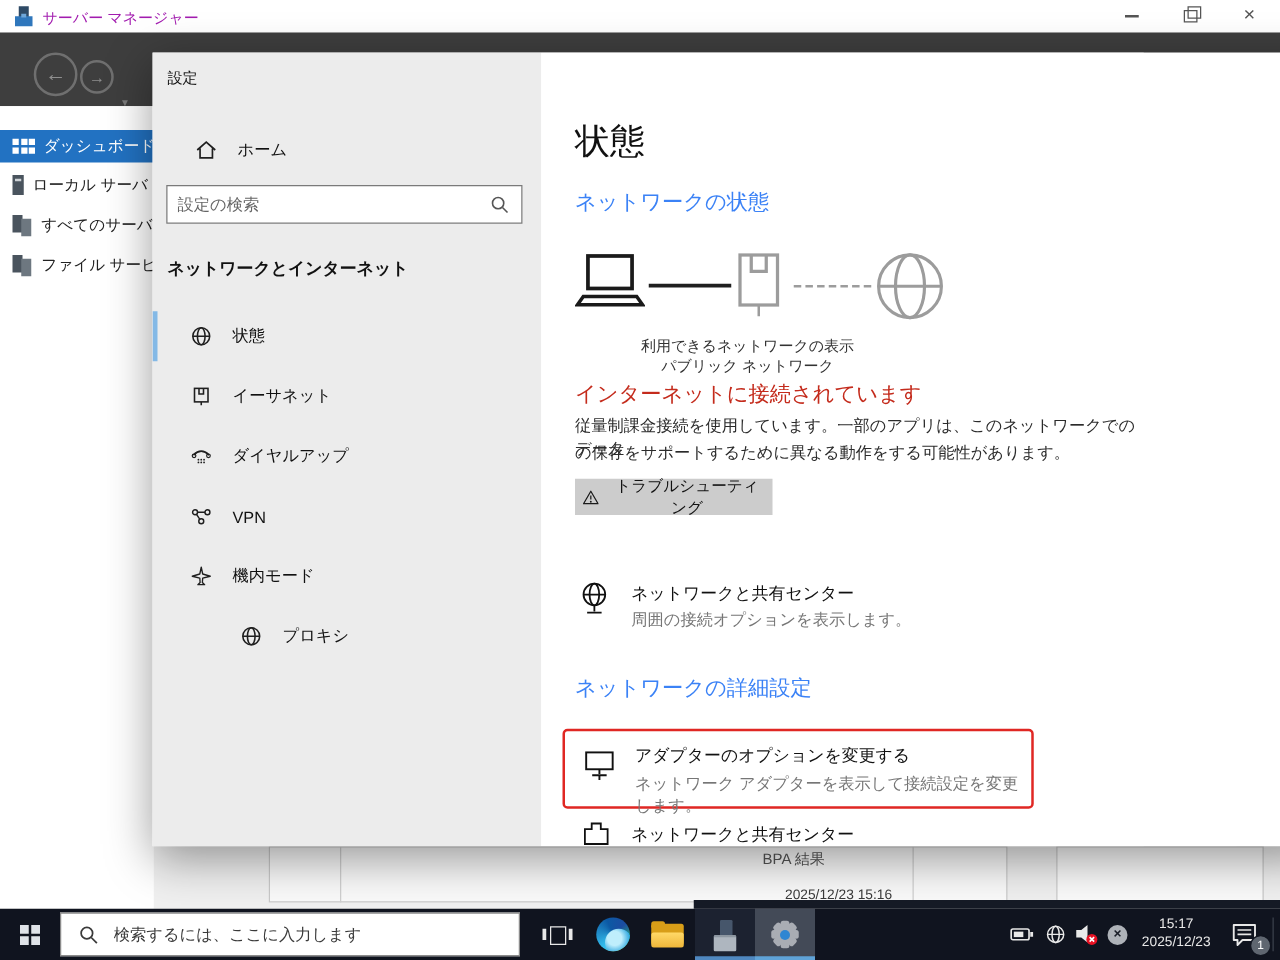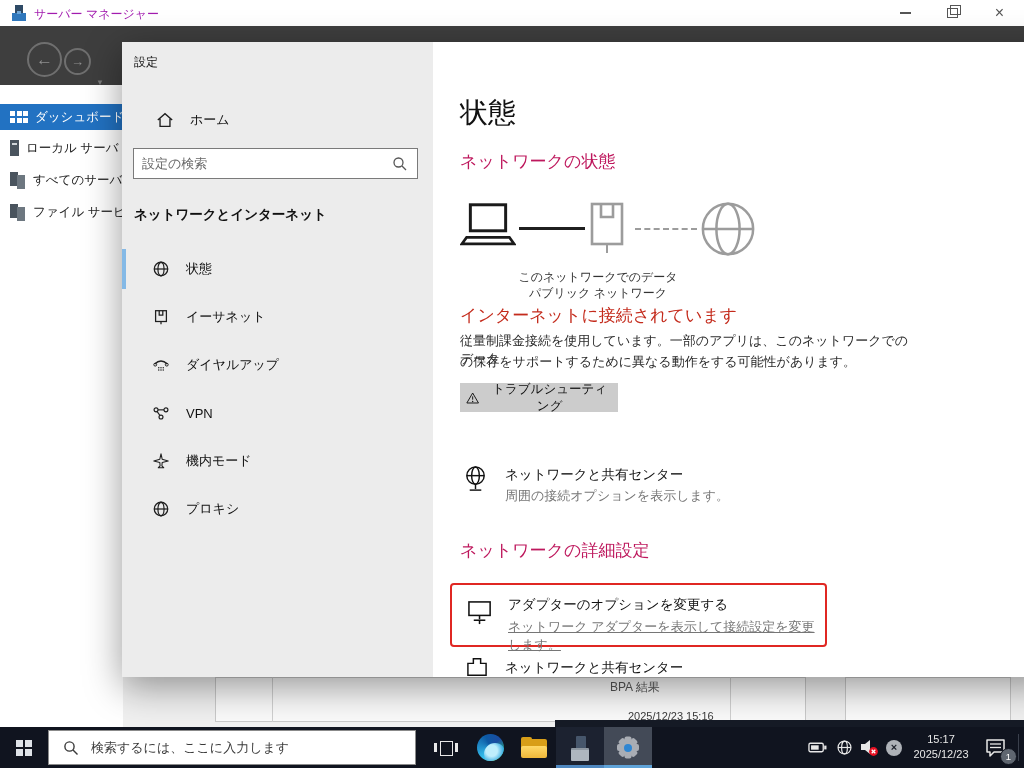--- a/index.html
+++ b/index.html
@@ -56,21 +56,21 @@
   .home-row .lbl{font-size:13px;color:#111;margin-left:16px;}
   .search-box{position:absolute;left:11px;top:106px;width:285px;height:31px;background:#fff;
     border:1px solid #7a7a7a;box-sizing:border-box;display:flex;align-items:center;}
   .search-box input{flex:1;border:0;outline:0;background:transparent;font:13px "Liberation Sans","DejaVu Sans",sans-serif;color:#a16207;padding:0 8px;}
   .st-section{position:absolute;left:12px;top:164px;font-size:13.5px;font-weight:bold;color:#111;}
   .stnav{position:absolute;left:0;width:311px;height:40px;display:flex;align-items:center;font-size:13px;color:#111;}
   .stnav .ic{width:34px;margin-left:30px;flex:0 0 auto;display:flex;align-items:center;}
   .selbar{position:absolute;left:0;width:4px;height:40px;background:#84b9e6;}
   .st-main{position:absolute;left:311px;top:0;width:482px;height:635px;background:#fff;}
   .h1{position:absolute;left:27px;top:52px;font-size:28px;font-weight:300;color:#111;}
-  .h2{font-size:17px;color:#be185d;position:absolute;left:27px;}
+  .h2{font-size:17px;color:#3b82f6;position:absolute;left:27px;}
   .redline{position:absolute;left:27px;top:262px;font-size:17px;color:#c42b1c;}
   .para{position:absolute;left:27px;font-size:13px;color:#2b2b2b;}
   .ts-btn{position:absolute;left:27px;top:341px;width:158px;height:29px;background:#cccccc;border:0;
     display:flex;align-items:center;justify-content:center;gap:8px;font-size:12.5px;color:#111;
     font-family:"Liberation Sans","DejaVu Sans",sans-serif;}
   .linkrow-t{position:absolute;font-size:13.5px;color:#111;}
   .linkrow-d{position:absolute;font-size:13px;color:#767676;}
   .redbox{position:absolute;left:17px;top:541px;width:377px;height:64px;border:2px solid #e02723;border-radius:4px;box-sizing:border-box;}
   .cap{position:absolute;font-size:12px;color:#333;width:210px;text-align:center;}
   .dash{position:absolute;border-top:2px dashed #9c9c9c;}
@@ -273,21 +273,21 @@
         <span>VPN</span>
     </div>
     <div class="stnav" style="top:399px;">
       <span class="ic">
         <svg width="18" height="18" viewBox="0 0 20 20">
             <path d="M10 2 L11.3 8 L18 10 L11.3 11.6 L11 15.5 L13 17.5 H7 L9 15.5 L8.7 11.6 L2 10 L8.7 8 Z" fill="none" stroke="#1f1f1f" stroke-width="1.2" stroke-linejoin="round"></path>
           </svg>
       </span>
         <span>機内モード</span>
     </div>
-    <div class="stnav" style="top:447px;">
+    <div class="stnav" style="top:447px;padding-left:40px;">
       <span class="ic">
         <svg width="18" height="18" viewBox="0 0 20 20">
             <circle cx="10" cy="10" r="7.5" fill="none" stroke="#1f1f1f" stroke-width="1.4"></circle>
             <ellipse cx="10" cy="10" rx="3.4" ry="7.5" fill="none" stroke="#1f1f1f" stroke-width="1.4"></ellipse>
             <line x1="2.5" y1="10" x2="17.5" y2="10" stroke="#1f1f1f" stroke-width="1.4"></line>
           </svg>
       </span>
         <span>プロキシ</span>
     </div>
 
@@ -304,21 +304,21 @@
         <rect x="7" y="4" width="30" height="40" fill="none" stroke="#9c9c9c" stroke-width="2.6"></rect>
         <path d="M16 4 V17 H28 V4" fill="none" stroke="#9c9c9c" stroke-width="2.6"></path>
         <line x1="22" y1="44" x2="22" y2="53" stroke="#9c9c9c" stroke-width="2"></line>
       </svg>
       <div class="dash" style="left:202px;top:186px;width:62px;"></div>
       <svg class="a" style="left:266px;top:158px;" width="58" height="58" viewBox="0 0 60 60">
         <circle cx="30" cy="30" r="26" fill="none" stroke="#9c9c9c" stroke-width="2.6"></circle>
         <ellipse cx="30" cy="30" rx="12" ry="26" fill="none" stroke="#9c9c9c" stroke-width="2.6"></ellipse>
         <line x1="4" y1="30" x2="56" y2="30" stroke="#9c9c9c" stroke-width="2.6"></line>
       </svg>
-      <div class="cap" style="left:60px;top:227px;">このネットワークでのデータ</div>
+      <div class="cap" style="left:60px;top:227px;">利用できるネットワークの表示</div>
       <div class="cap" style="left:60px;top:243px;">パブリック ネットワーク</div>
 
       <div class="redline">インターネットに接続されています</div>
       <div class="para" style="top:290px;">従量制課金接続を使用しています。一部のアプリは、このネットワークでのデータ</div>
       <div class="para" style="top:311px;">の保存をサポートするために異なる動作をする可能性があります。</div>
 
       <button class="ts-btn">
         <svg width="15" height="14" viewBox="0 0 16 15">
           <path d="M8 1.5 L15 13.5 H1 Z" fill="none" stroke="#1a1a1a" stroke-width="1.2" stroke-linejoin="round"></path>
           <line x1="8" y1="5.5" x2="8" y2="9.5" stroke="#1a1a1a" stroke-width="1.2"></line>
@@ -342,21 +342,21 @@
       <div class="h2" style="top:497px;">ネットワークの詳細設定</div>
 
       <div class="redbox">
         <svg class="a" style="left:15px;top:15px;" width="27" height="26" viewBox="0 0 28 27">
           <rect x="2" y="2" width="22" height="14" fill="none" stroke="#111" stroke-width="1.6"></rect>
           <line x1="13" y1="16" x2="13" y2="20" stroke="#111" stroke-width="1.6"></line>
           <line x1="7" y1="21" x2="19" y2="21" stroke="#111" stroke-width="1.6"></line>
           <line x1="13" y1="21" x2="13" y2="25" stroke="#111" stroke-width="1.6"></line>
         </svg>
         <span class="linkrow-t" style="left:56px;top:11px;">アダプターのオプションを変更する</span>
-        <span class="linkrow-d" style="left:56px;top:33px;text-decoration:underline;">ネットワーク アダプターを表示して接続設定を変更します。</span>
+        <span class="linkrow-d" style="left:56px;top:33px;">ネットワーク アダプターを表示して接続設定を変更します。</span>
       </div>
 
       <div class="a" style="left:27px;top:612px;width:420px;height:23px;overflow:hidden;">
         <svg class="a" style="left:6px;top:3px;" width="22" height="20" viewBox="0 0 24 22">
           <path d="M8 2 H16 V7 H22 V20 H2 V7 H8 Z" fill="none" stroke="#111" stroke-width="1.6"></path>
         </svg>
         <span class="linkrow-t" style="left:45px;top:5px;">ネットワークと共有センター</span>
       </div>
     </div>
   </div>

